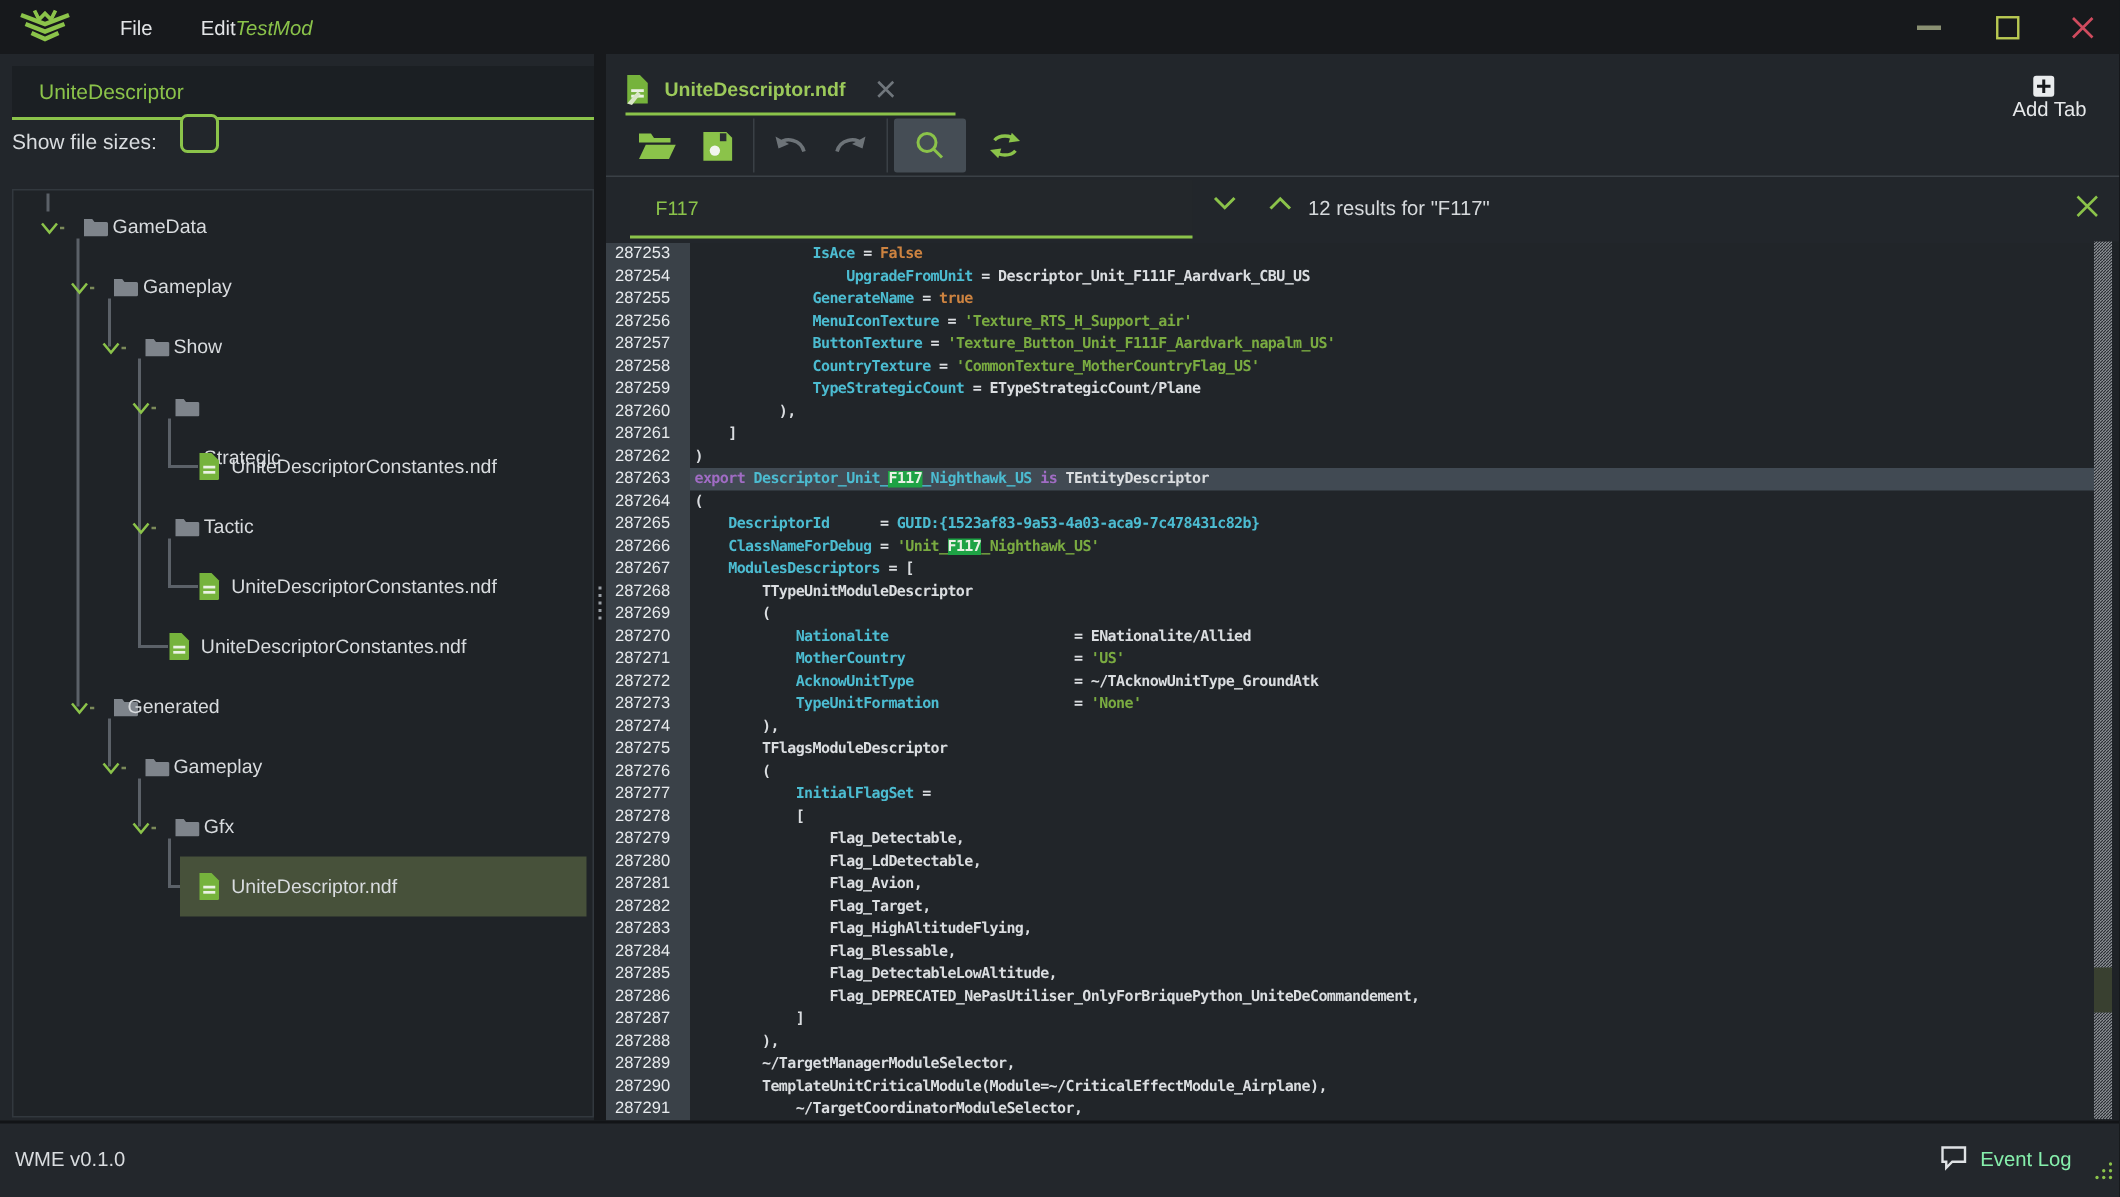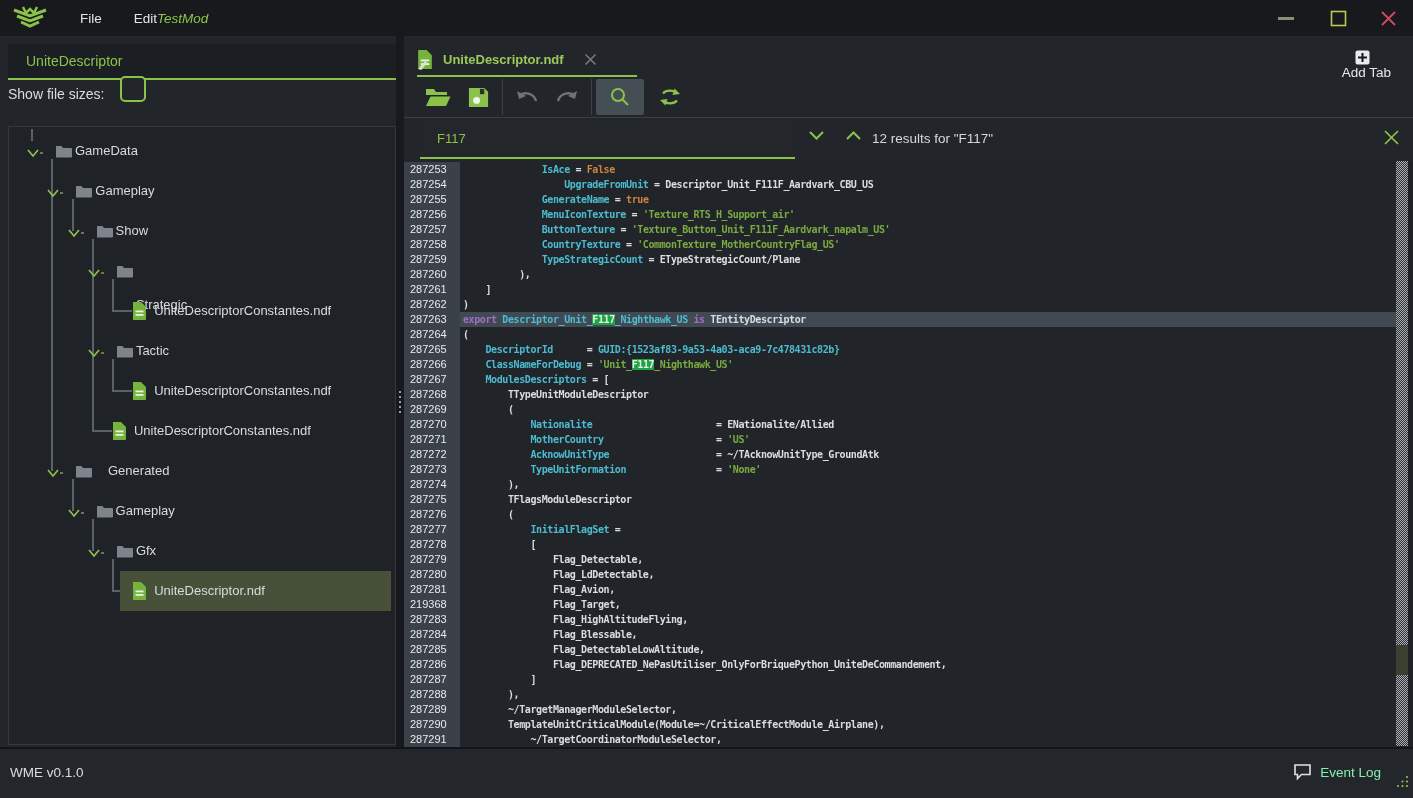--- a/index.html
+++ b/index.html
@@ -213,21 +213,21 @@
           <span class="t-el tlabel" style="left: 124.9px;">UniteDescriptorConstantes.ndf</span>
         </div>
         <div class="trow" style="top: 324px;">
           <span class="t-el" style="left: 38.3px; top: 14px;"><svg width="16" height="11" viewBox="0 0 16 11">
               <path d="M1 2 L6 8 L11 2" fill="none" stroke="#8bc34a" stroke-width="1.7"></path>
               <path d="M13 5 H16" stroke="#7b8a5a" stroke-width="1.7"></path>
             </svg></span>
           <span class="t-el" style="left: 66.3px; top: 13px;"><svg width="17" height="14" viewBox="0 0 17 14">
               <path d="M1 2 h5.5 l1.5 2 h8 a1 1 0 0 1 1 1 v7.5 a1 1 0 0 1 -1 1 H1 z" fill="#7e848b"></path>
             </svg></span>
-          <span class="t-el tlabel" style="left: 99px;">Generated</span>
+          <span class="t-el tlabel" style="left: 76px;">Generated</span>
         </div>
         <div class="trow" style="top: 364px;">
           <span class="t-el" style="left: 58.6px; top: 14px;"><svg width="16" height="11" viewBox="0 0 16 11">
               <path d="M1 2 L6 8 L11 2" fill="none" stroke="#8bc34a" stroke-width="1.7"></path>
               <path d="M13 5 H16" stroke="#7b8a5a" stroke-width="1.7"></path>
             </svg></span>
           <span class="t-el" style="left: 86.6px; top: 13px;"><svg width="17" height="14" viewBox="0 0 17 14">
               <path d="M1 2 h5.5 l1.5 2 h8 a1 1 0 0 1 1 1 v7.5 a1 1 0 0 1 -1 1 H1 z" fill="#7e848b"></path>
             </svg></span>
           <span class="t-el tlabel" style="left: 106.6px;">Gameplay</span>
@@ -380,21 +380,21 @@
       <div class="ln">287272</div>
       <div class="ln">287273</div>
       <div class="ln">287274</div>
       <div class="ln">287275</div>
       <div class="ln">287276</div>
       <div class="ln">287277</div>
       <div class="ln">287278</div>
       <div class="ln">287279</div>
       <div class="ln">287280</div>
       <div class="ln">287281</div>
-      <div class="ln">219368</div>
+      <div class="ln">287282</div>
       <div class="ln">287283</div>
       <div class="ln">287284</div>
       <div class="ln">287285</div>
       <div class="ln">287286</div>
       <div class="ln">287287</div>
       <div class="ln">287288</div>
       <div class="ln">287289</div>
       <div class="ln">287290</div>
       <div class="ln">287291</div>
     </div>

